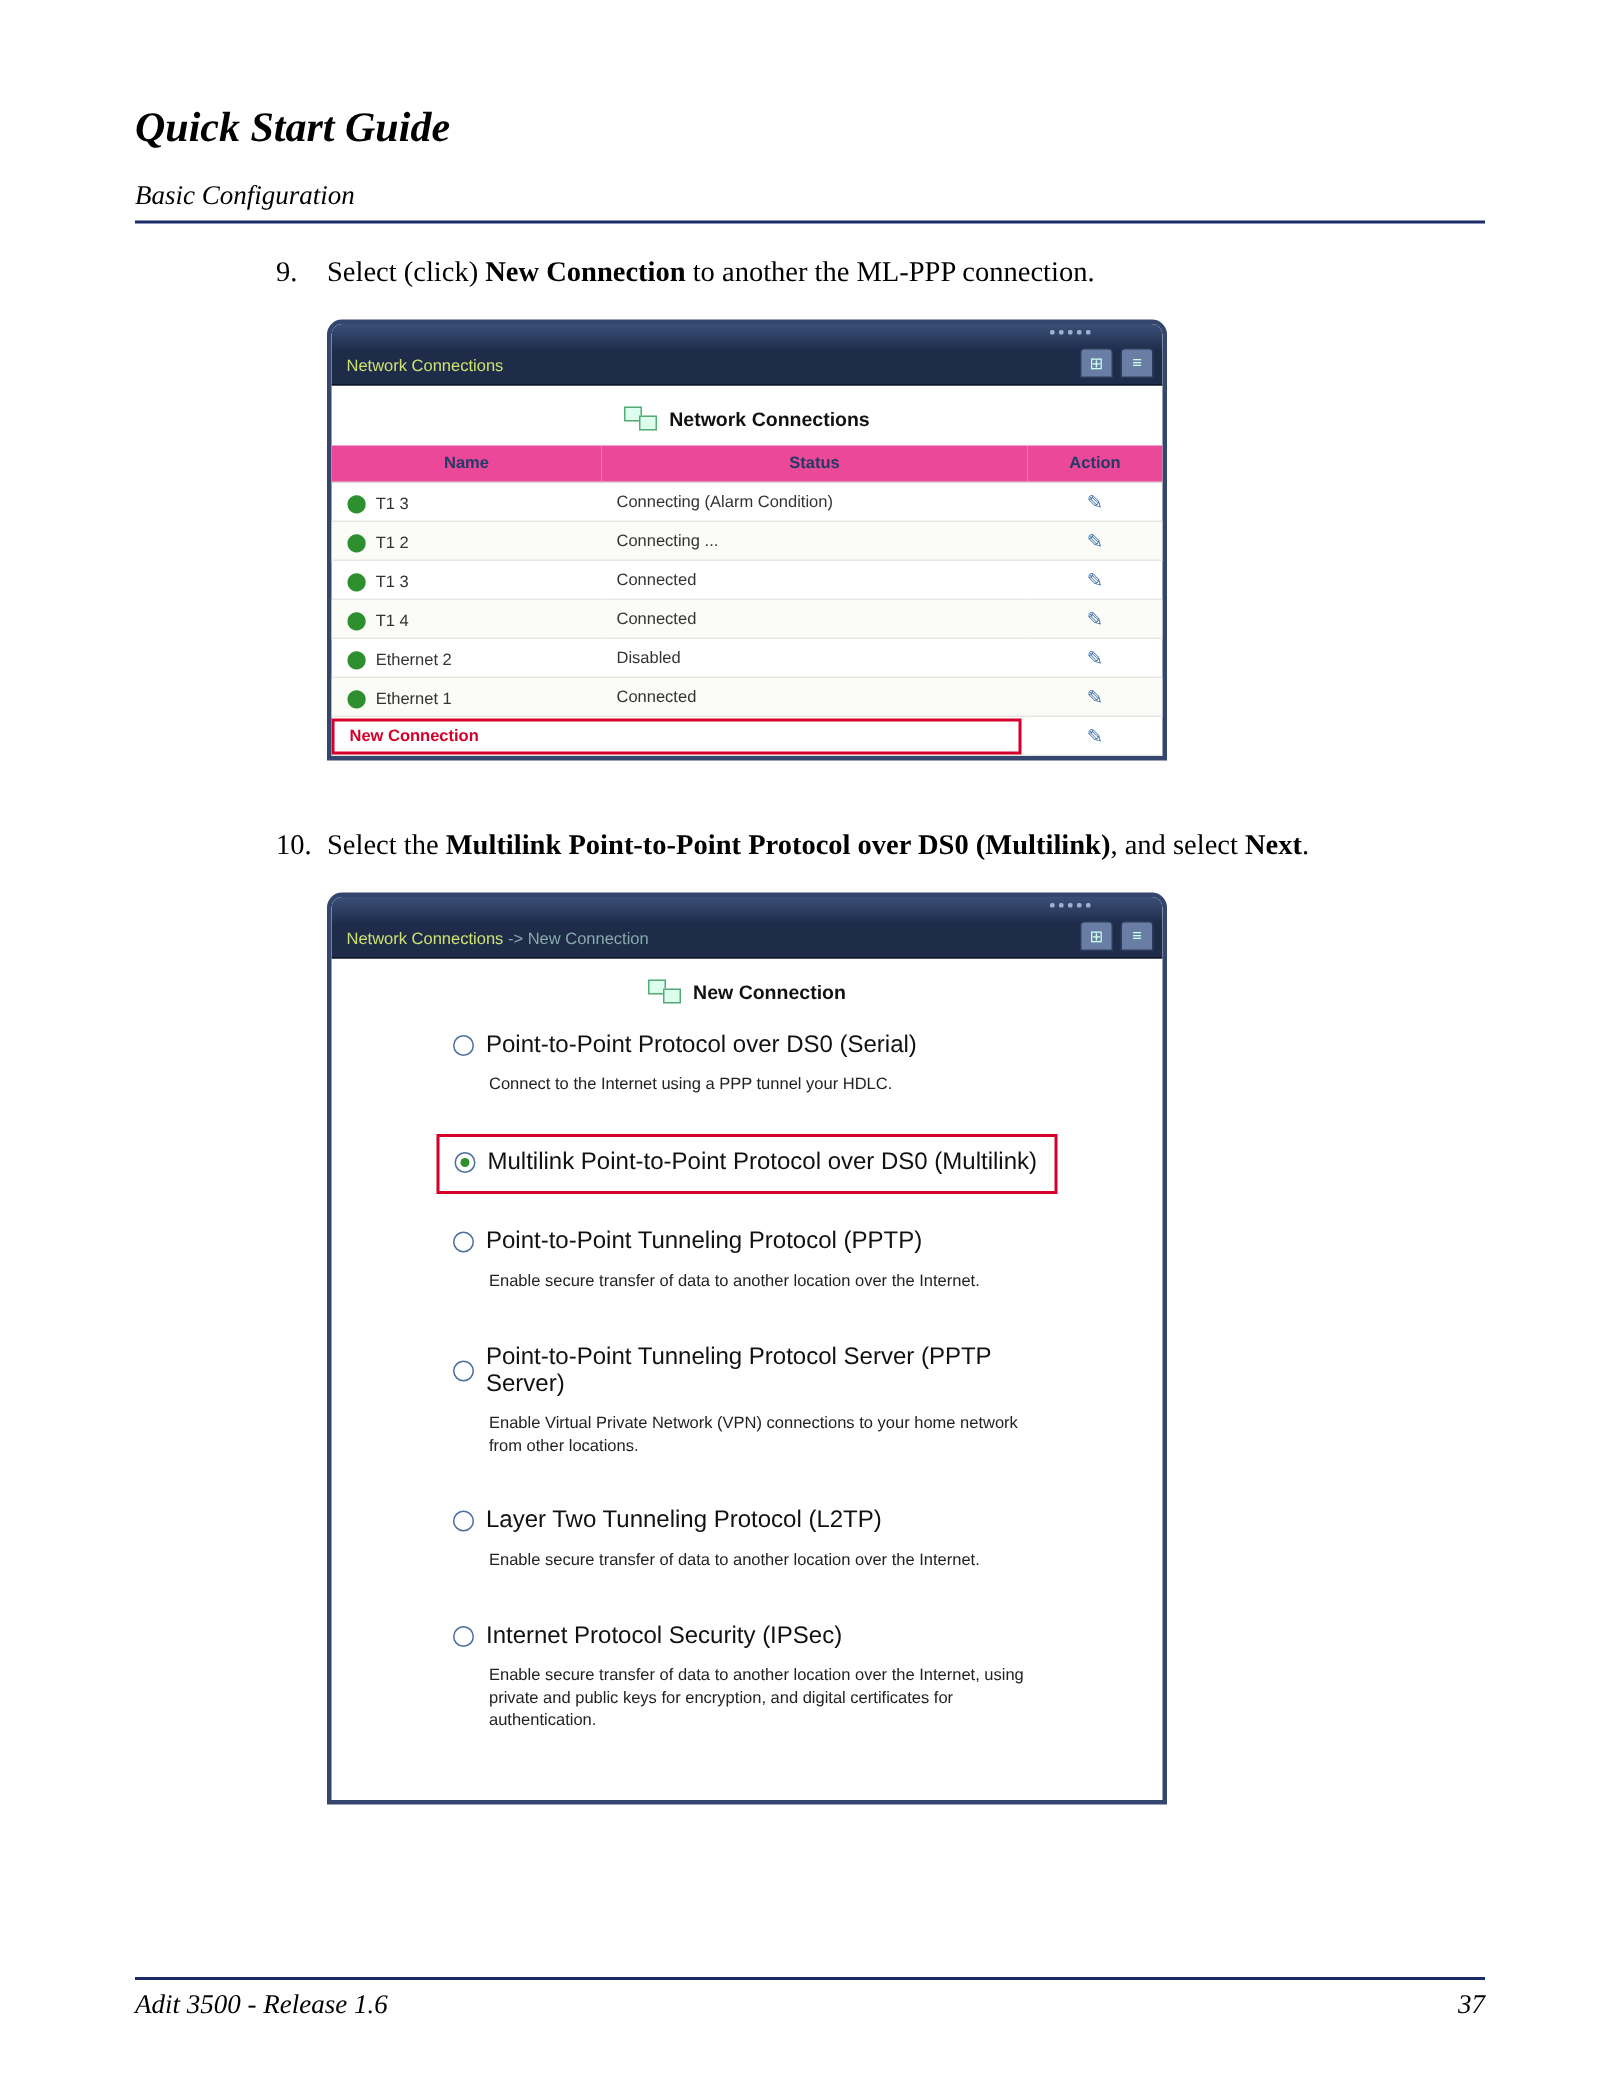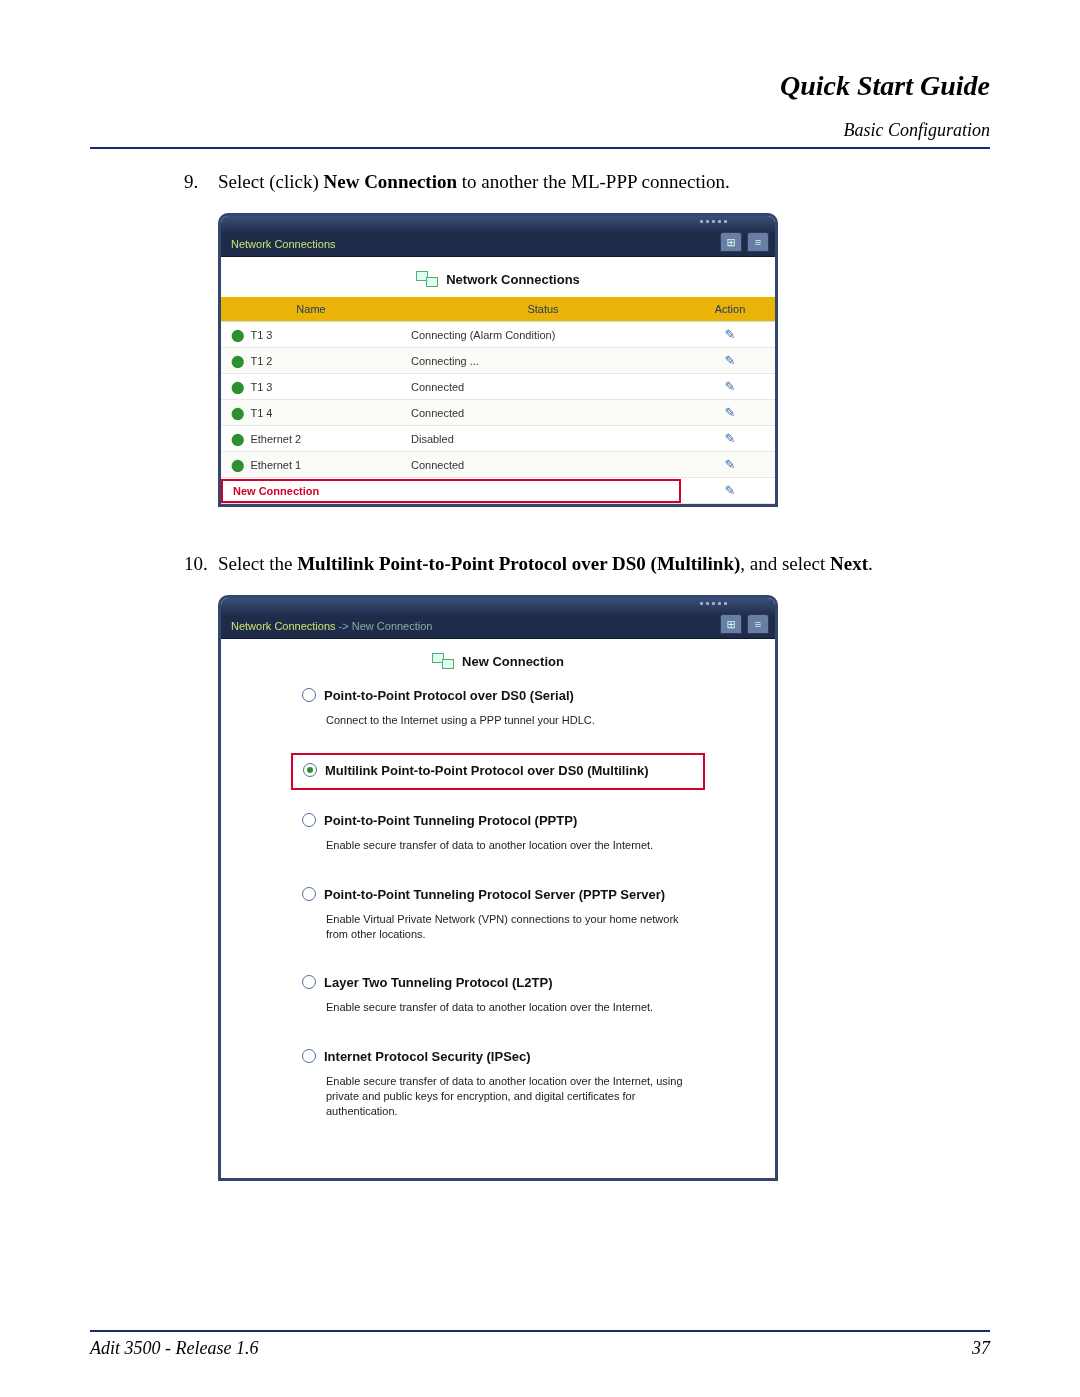--- a/index.html
+++ b/index.html
@@ -1,58 +1,58 @@
 <!DOCTYPE html>
 <html><head>
 <meta charset="utf-8">
 <style>
   html,body{margin:0;padding:0;background:#fff;font-family:"Times New Roman",serif;color:#000}
   .page{width:1080px;height:1397px;position:relative;box-sizing:border-box;padding:70px 90px 50px}
-  .hdr{text-align:right;border-bottom:2px solid #1a2a6c;padding-bottom:6px;margin-bottom:22px}
+  .hdr{border-bottom:2px solid #1a2a6c;padding-bottom:6px;margin-bottom:22px}
   .hdr .t1{font-style:italic;font-weight:bold;font-size:28px}
   .hdr .t2{font-style:italic;font-size:18px;margin-top:18px}
   .step{font-family:"Times New Roman",serif;font-size:19px;margin:0 0 20px 94px;display:flex}
   .step .num{width:34px;flex:none}
   .step .txt{flex:1}
   .b{font-weight:bold}
   .shot{margin:0 0 46px 128px}
   .frame{border:3px solid #34466e;border-radius:10px 10px 0 0;background:#fff;width:554px;font-family:Verdana,Arial,sans-serif;font-size:11px;color:#222;overflow:hidden}
   .win-top{height:18px;background:linear-gradient(#3a4f78,#1e2c4a);position:relative}
   .win-top .dots{position:absolute;top:4px;right:48px;display:flex;gap:3px}
   .win-top .dots span{width:3px;height:3px;background:#9fb0d0;border-radius:1px}
   .win-tabs{position:absolute;top:16px;right:6px;display:flex;gap:5px}
   .win-tabs span{width:20px;height:18px;background:#6a7ea5;border:1px solid #2c3c5b;border-radius:3px 3px 0 0;display:flex;align-items:center;justify-content:center;font-size:11px;color:#cfe}
   .bc{background:#1e2c4a;color:#cde170;font-size:11px;padding:4px 10px 6px;border-bottom:1px solid #0d1628}
   .bc .dim{color:#8aa}
   .panel-title{display:flex;align-items:center;justify-content:center;gap:8px;padding:14px 0 10px;font-weight:bold;font-size:13px;color:#111}
   .ico-net{width:22px;height:16px;display:inline-block;position:relative}
   .ico-net:before,.ico-net:after{content:"";position:absolute;width:10px;height:8px;border:1px solid #5a7;top:0;background:#dfe}
   .ico-net:before{left:0}.ico-net:after{right:0;top:6px}
   table.conn{width:100%;border-collapse:collapse;font-size:11px}
-  table.conn th{background:#eab308;font-weight:normal;color:#223a66;padding:6px 10px;border-bottom:1px solid #d9d9d4;text-align:left}
+  table.conn th{background:#ec4899;font-weight:bold;color:#223a66;padding:6px 10px;border-bottom:1px solid #d9d9d4;text-align:left}
   table.conn th.c,table.conn td.c{text-align:center}
   table.conn td{padding:5px 10px;border-bottom:1px solid #e7e7e2;color:#333;vertical-align:middle}
   table.conn tr:nth-child(even) td{background:#fbfbf8}
   .ifico{color:#2d8f2d;font-size:12px;margin-right:6px}
   .status-ok{color:#2d8f2d}
   .status-dis{color:#888}
   .act-ico{color:#3a6ea5;font-size:13px}
   .newconn-cell{padding:0!important}
   .newconn-box{border:2px solid #d4002a;padding:4px 10px;display:inline-block;width:calc(100% - 28px)}
   .newconn-box a{color:#d4002a;font-weight:bold;text-decoration:none;font-size:11px}
   .frame.tall{min-height:580px}
   .choose{font-size:11px;padding:12px 70px 6px;color:#222}
   .opt-list{padding:0 70px 20px}
   .opt{border:1px solid transparent;padding:8px 10px 10px;margin-bottom:14px}
   .opt.sel{border:2px solid #d4002a}
-  .opt .hd{display:flex;align-items:flex-start;gap:8px;font-weight:bold;font-size:13px;color:#111}
+  .opt .hd{display:flex;align-items:center;gap:8px;font-weight:normal;font-size:16px;color:#111}
   .opt .desc{font-size:11px;color:#222;padding:10px 0 0 24px;line-height:1.35}
   .radio{width:12px;height:12px;border:1px solid #4a6ea0;border-radius:50%;display:inline-flex;align-items:center;justify-content:center;background:#fff;flex:none}
   .radio.on:after{content:"";width:6px;height:6px;border-radius:50%;background:#2d8f2d}
-  .ftr{position:absolute;left:90px;right:90px;bottom:38px;border-top:2px solid #1a2a6c;padding-top:6px;display:flex;justify-content:space-between;font-style:italic;font-size:18px}
+  .ftr{position:absolute;left:90px;right:90px;bottom:50px;border-top:2px solid #1a2a6c;padding-top:6px;display:flex;justify-content:space-between;font-style:italic;font-size:18px}
 </style>
 </head>
 <body>
 <div class="page">
 
 <div class="hdr">
   <div class="t1">Quick Start Guide</div>
   <div class="t2">Basic Configuration</div>
 </div>
 

